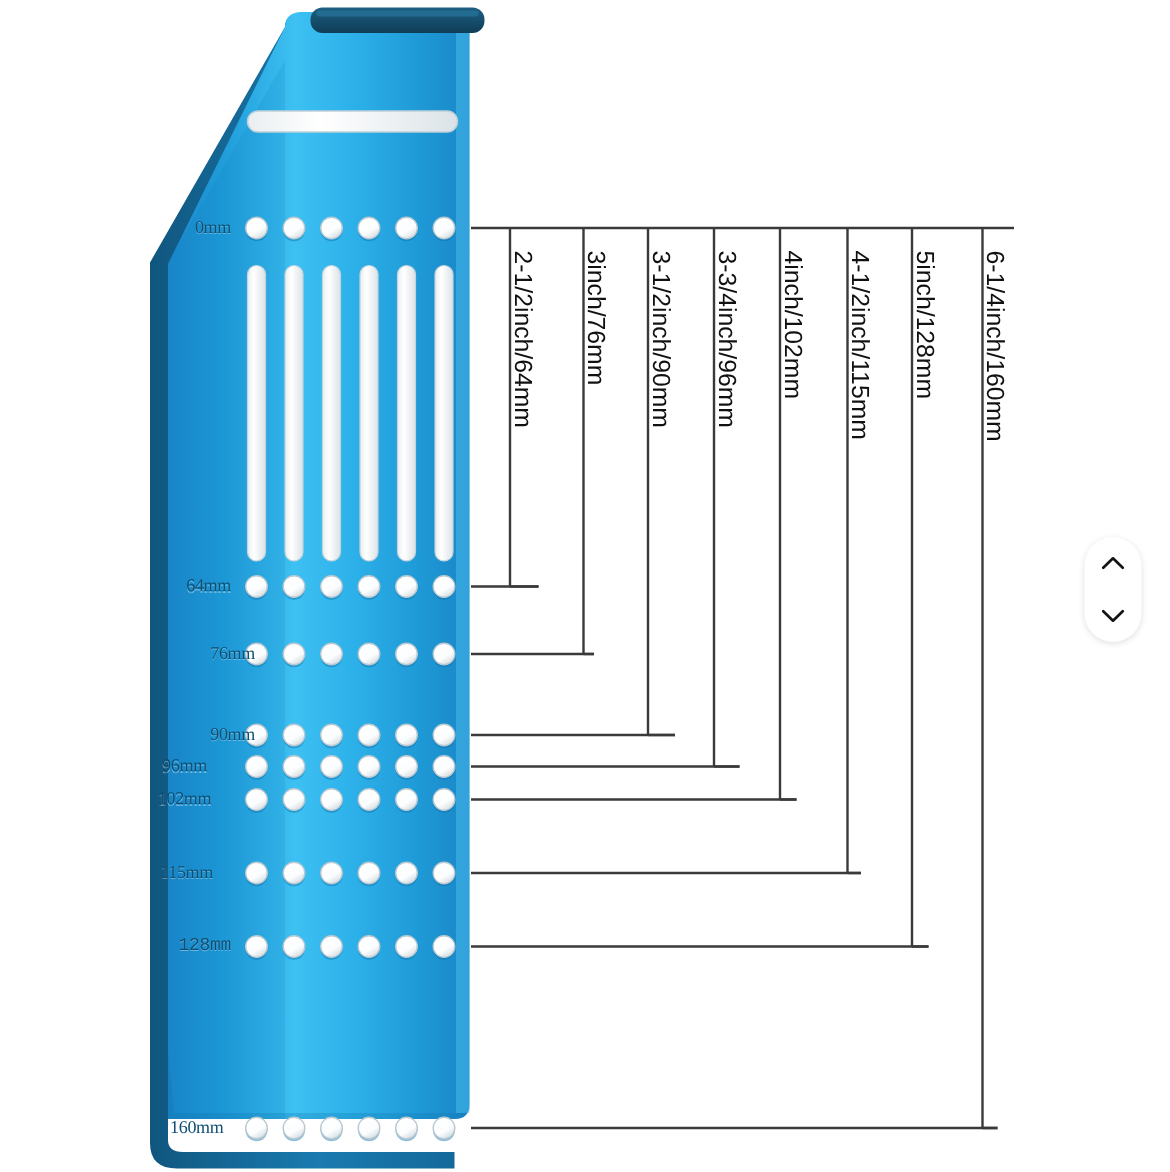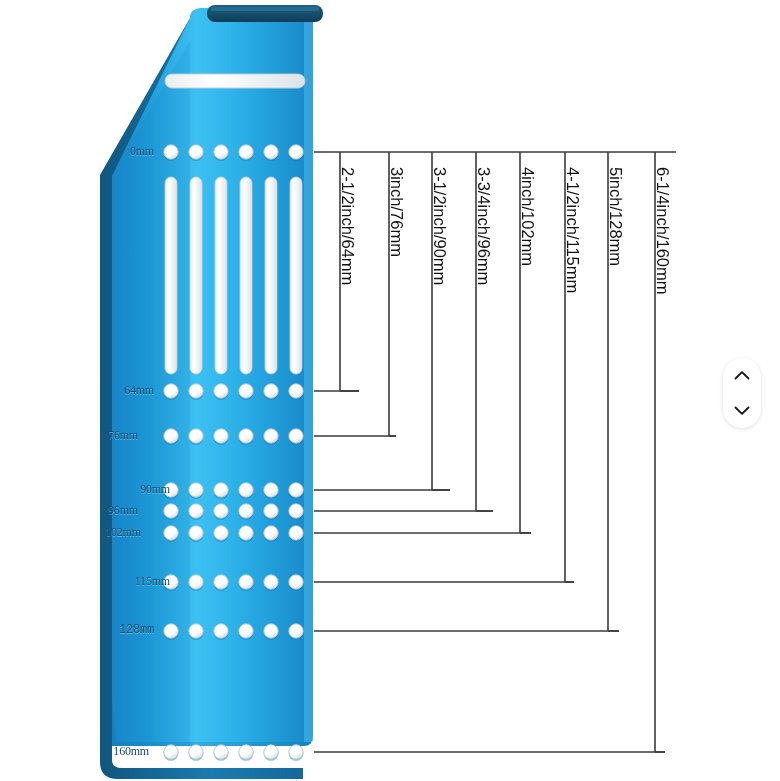--- a/index.html
+++ b/index.html
@@ -238,25 +238,25 @@
           <circle cx="271" cy="752" r="7.2" fill="url(#holeGrad)" stroke="#b9c8d0" stroke-width="0.9"></circle>
           <circle cx="296" cy="753.4" r="7.4" fill="#0d6fa9" opacity="0.45"></circle>
           <circle cx="296" cy="752" r="7.2" fill="url(#holeGrad)" stroke="#b9c8d0" stroke-width="0.9"></circle>
         </g>
     </svg>
   </div>
 
   <div id="mm-layer">
       <div class="mm-label" style="left: 92px; top: 144px;">0mm</div>
       <div class="mm-label" style="left: 92px; top: 383px;">64mm</div>
-      <div class="mm-label" style="left: 76px; top: 428px;">76mm</div>
+      <div class="mm-label" style="left: 108px; top: 428px;">76mm</div>
       <div class="mm-label" style="left: 108px; top: 482px;">90mm</div>
       <div class="mm-label" style="left: 92px; top: 503px; text-align: center;">96mm</div>
       <div class="mm-label" style="left: 92px; top: 525px; text-align: center;">102mm</div>
-      <div class="mm-label" style="left: 108px; top: 574px;">115mm</div>
+      <div class="mm-label" style="left: 80px; top: 574px;">115mm</div>
       <div class="mm-label" style="left: 92px; top: 623px; font-family: Liberation Mono, monospace;">128mm</div>
       <div class="mm-label" style="left: 87px; top: 744px;">160mm</div>
     </div>
 
   <svg class="lead-svg" width="780" height="781" viewBox="0 0 780 781">
     <g id="lead-layer" stroke="#3a3a3a" stroke-width="1.6" fill="none">
         <line x1="314" y1="152" x2="676" y2="152"></line>
         <line x1="314" y1="391" x2="359" y2="391"></line>
         <line x1="340" y1="152" x2="340" y2="391"></line>
         <line x1="340" y1="391" x2="359" y2="391"></line>

